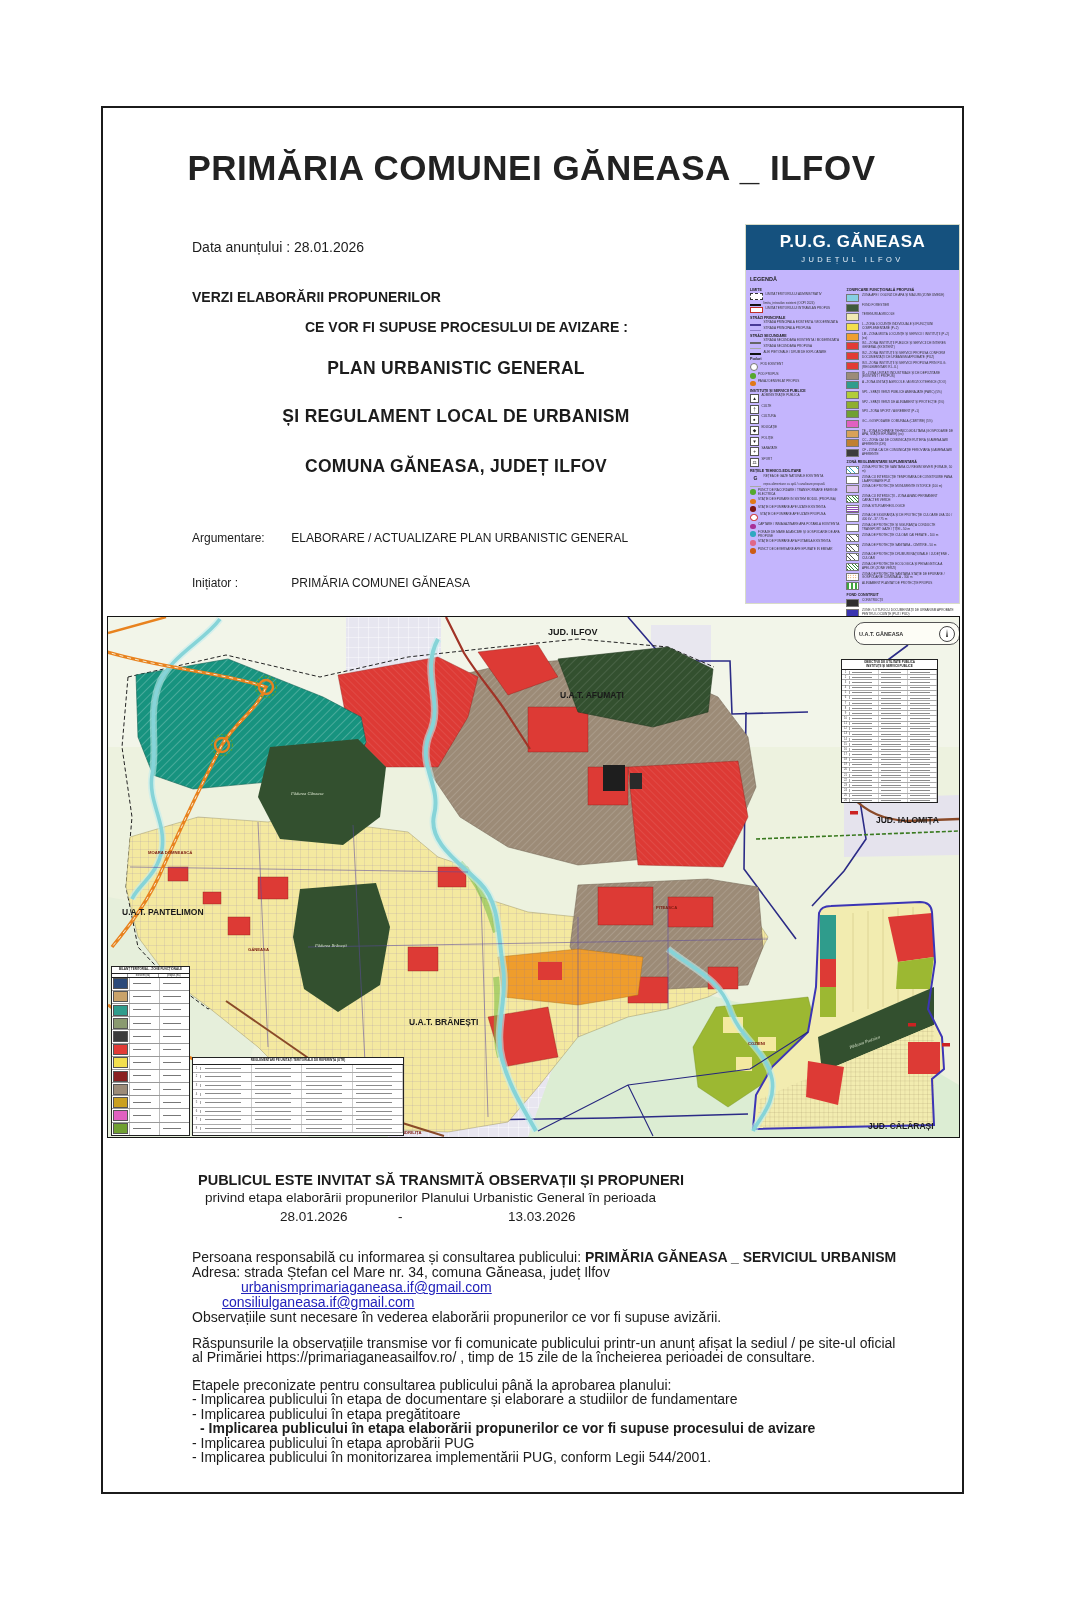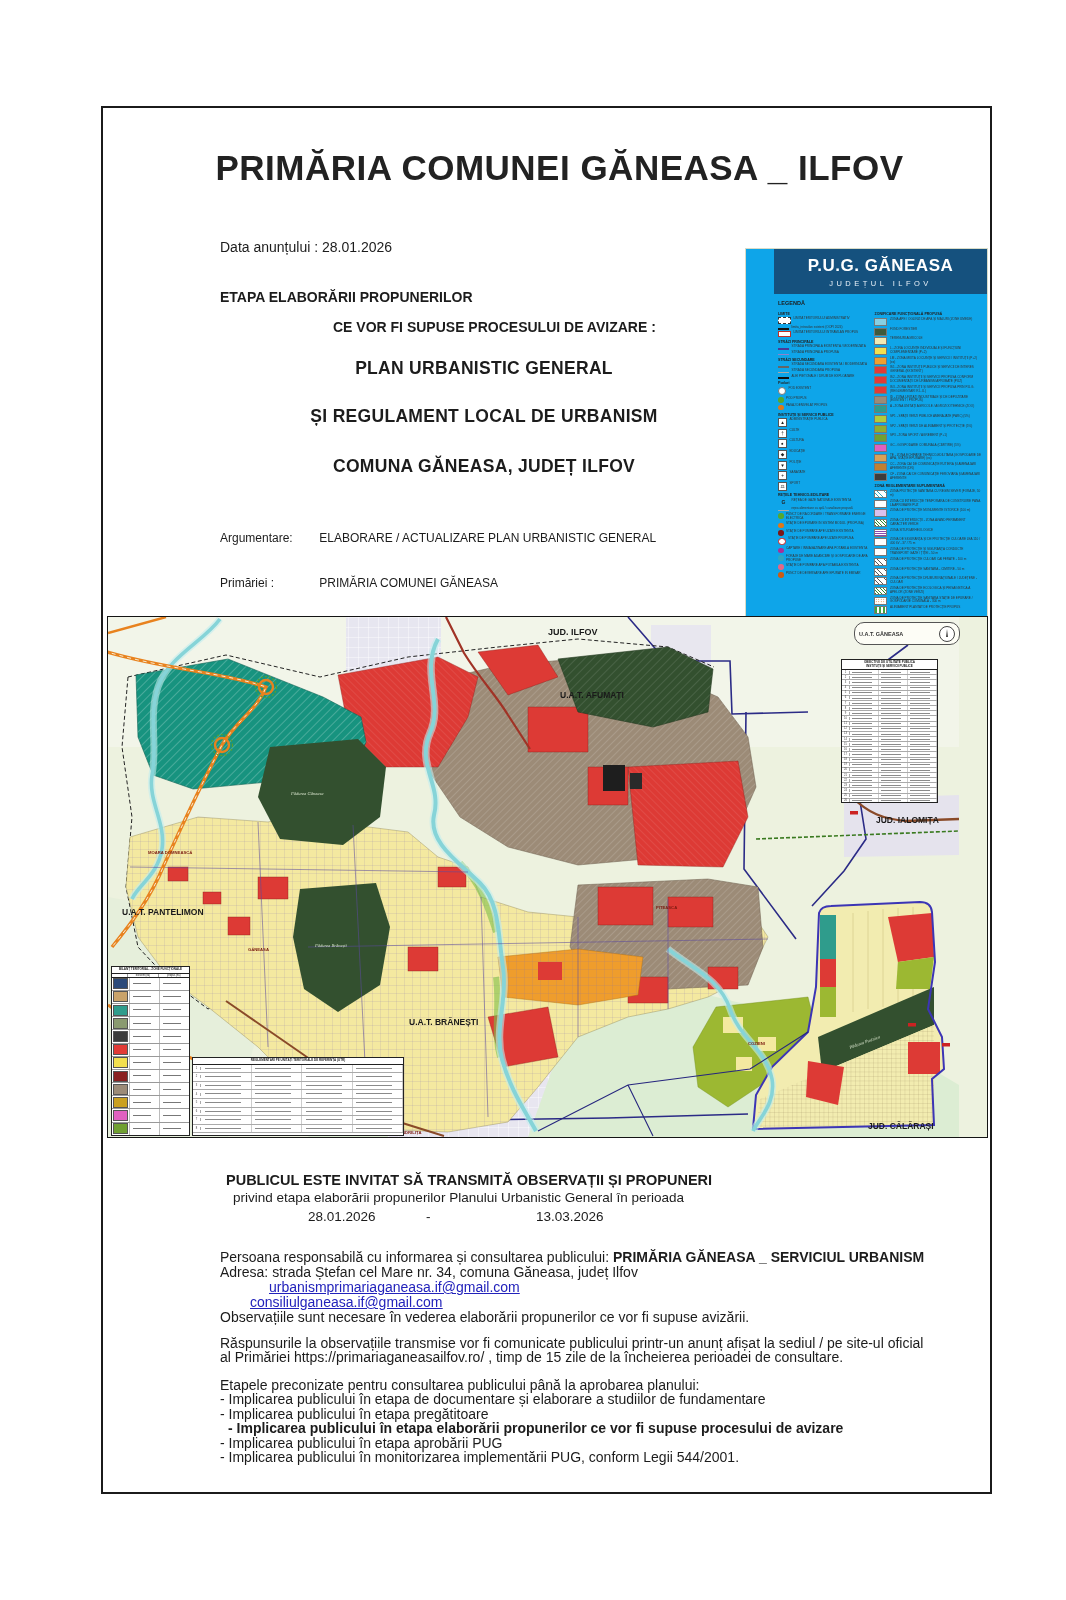--- a/index.html
+++ b/index.html
@@ -1,25 +1,25 @@
 <!DOCTYPE html>
 <html><head>
 <meta charset="utf-8">
 <style>
   html,body{margin:0;padding:0;background:#fff;}
   body{width:1066px;height:1600px;position:relative;font-family:"Liberation Sans",sans-serif;color:#1c1c1c;overflow:hidden;}
-  .abs{position:absolute;padding-left:28px;}
+  .abs{position:absolute;}
   .frame{left:101px;top:106px;width:859px;height:1384px;border:2px solid #1b1b1b;background:#fff;}
   .doc-title{left:101px;top:148px;width:861px;text-align:center;font-size:35px;font-weight:bold;letter-spacing:.5px;color:#222;}
   .t14{font-size:14px;} .t13{font-size:13.5px;} .b{font-weight:bold;}
   .center-col{left:150px;width:612px;text-align:center;font-weight:bold;font-size:17.5px;letter-spacing:.3px;}
   .lbl-row{left:192px;font-size:12px;}
   .lbl-row .lab{display:inline-block;width:96px;}
   
-  .legend{left:745px;top:248px;width:213px;height:378px;background:#0ea5e9;border:1px solid #d8dcc8;}
+  .legend{left:745px;top:224px;width:213px;height:378px;background:#c4b5fd;border:1px solid #d8dcc8;}
   .leg-head{background:#15517e;color:#fff;text-align:center;padding:7px 2px 6px;}
   .leg-title{font-size:17px;font-weight:bold;letter-spacing:.5px;}
   .leg-sub{font-size:7.5px;letter-spacing:3.5px;margin-top:3px;color:#e8f0f8;}
   .leg-body{padding:4px 4px 2px;}
   .leg-label{font-size:5.5px;font-weight:bold;margin:2px 0 3px;}
   .leg-cols{display:flex;gap:4px;}
   .lcol{width:46%;} .rcol{width:54%;}
   .lhead{font-size:3.6px;font-weight:bold;margin:2.5px 0 1.5px;color:#222;}
   .lrow{display:flex;align-items:flex-start;margin-bottom:1.6px;}
   .lt{font-size:3.1px;line-height:1.25;color:#333;}
@@ -74,31 +74,31 @@
   .stage-line{display:block;}
   .stage-line.b{font-weight:bold;margin-left:8px;}
 </style>
 </head>
 <body>
 
 <div class="abs frame"></div>
 
 <div class="abs doc-title">PRIMĂRIA COMUNEI GĂNEASA _ ILFOV</div>
 <div class="abs t14" style="left:192px;top:239px;">Data anunțului : 28.01.2026</div>
-<div class="abs t14 b" style="left:192px;top:289px;">ETAPA ELABORĂRII PROPUNERILOR</div>
+<div class="abs t14 b" style="left:192px;top:289px;">VERZI ELABORĂRII PROPUNERILOR</div>
 <div class="abs t14 b" style="left:305px;top:319px;">CE VOR FI SUPUSE PROCESULUI DE AVIZARE :</div>
 <div class="abs center-col" style="top:358px;">PLAN URBANISTIC GENERAL</div>
 <div class="abs center-col" style="top:406px;">ȘI REGULAMENT LOCAL DE URBANISM</div>
 <div class="abs center-col" style="top:456px;">COMUNA GĂNEASA, JUDEȚ ILFOV</div>
 <div class="abs lbl-row" style="top:531px;">
   <span class="lab">Argumentare:</span>
   <span>ELABORARE / ACTUALIZARE PLAN URBANISTIC GENERAL</span>
 </div>
 <div class="abs lbl-row" style="top:576px;">
-  <span class="lab">Primăriei :</span>
+  <span class="lab">Inițiator :</span>
   <span>PRIMĂRIA COMUNEI GĂNEASA</span>
 </div>
 
 <div class="abs legend">
   <div class="leg-head">
     <div class="leg-title">P.U.G. GĂNEASA</div>
     <div class="leg-sub">JUDEȚUL ILFOV</div>
   </div>
   <div class="leg-body">
     <div class="leg-label">LEGENDĂ</div>

